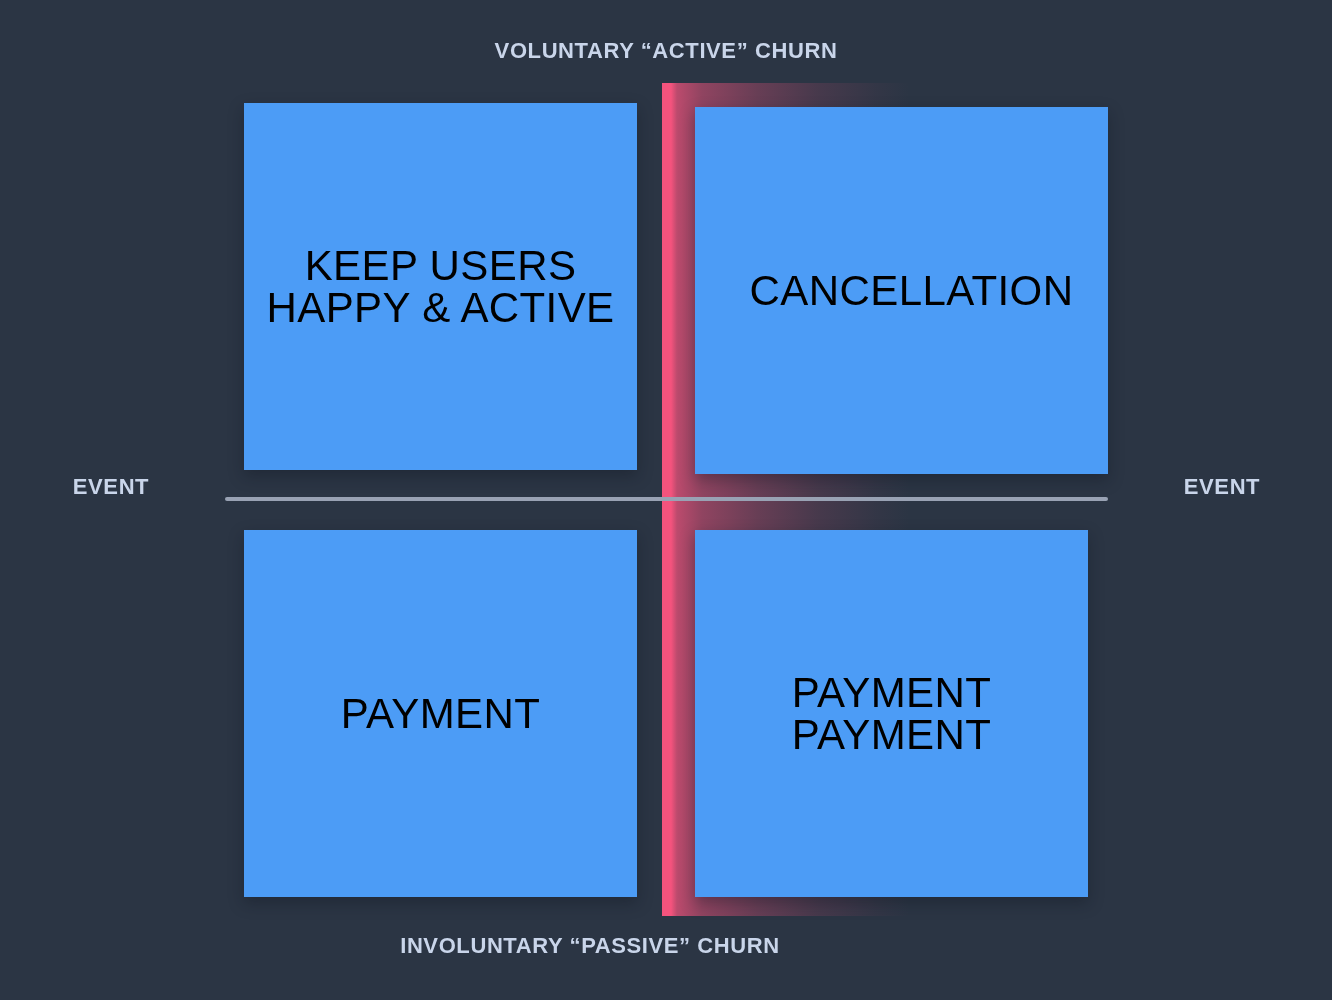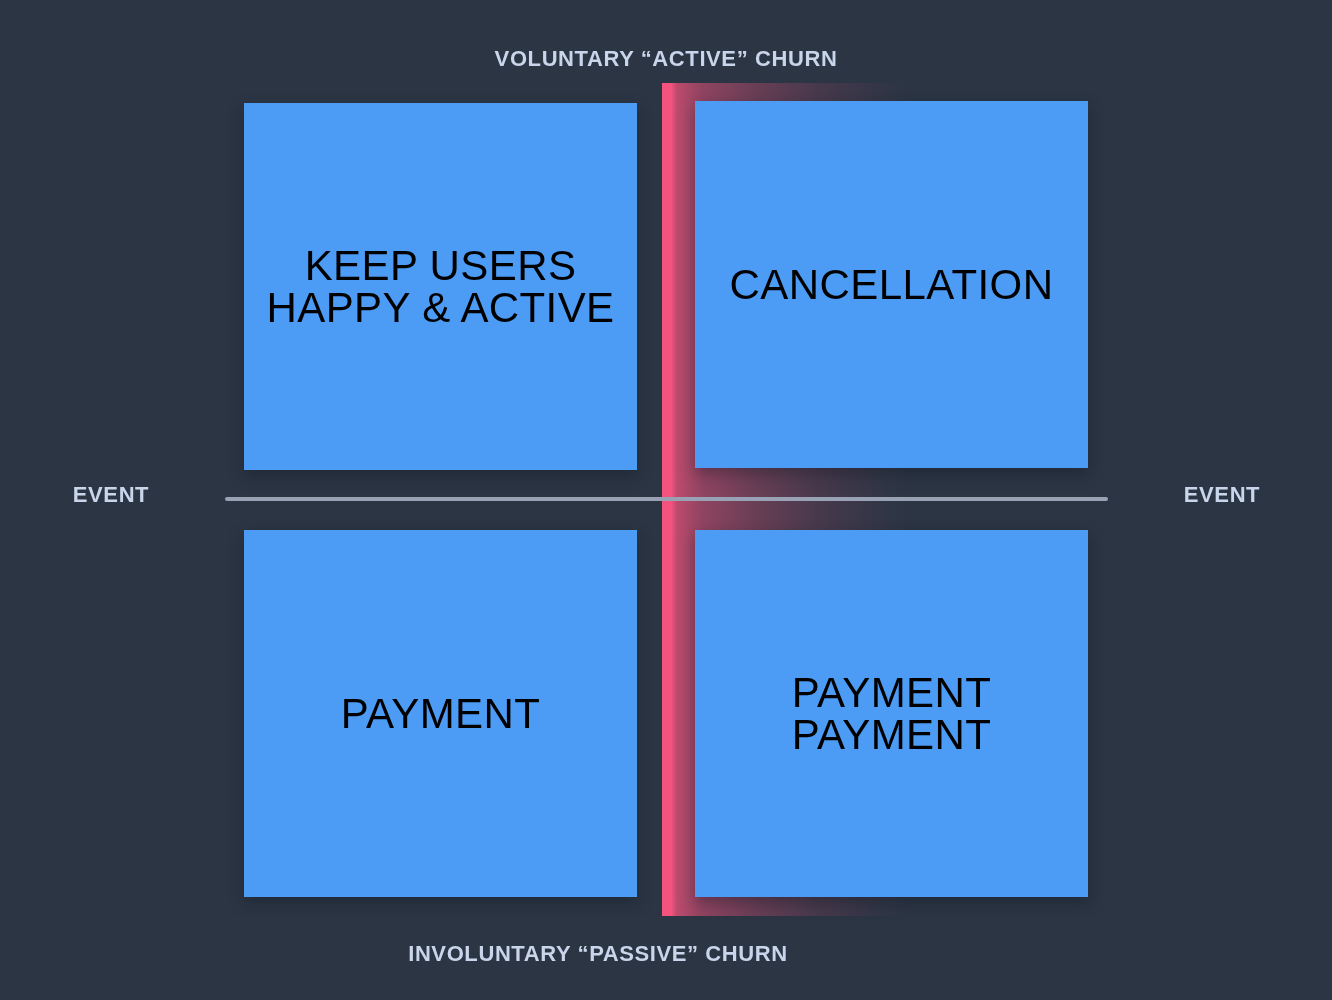--- a/index.html
+++ b/index.html
@@ -48,21 +48,21 @@
   }
   .quadrant .q-line {
     display: block;
     color: #000000;
     font-size: 42px;
     line-height: 42px;
     font-weight: 400;
     letter-spacing: 0.4px;
   }
   .q-tl { left: 244px; top: 103px; }
-  .q-tr { left: 695px; top: 101px; }
+  .q-tr { left: 695px; top: 107px; padding-left: 20px; }
   .q-bl { left: 244px; top: 530px; }
   .q-br { left: 695px; top: 530px; }
 
   .axis-line-h {
     position: absolute;
     left: 225px;
     top: 497px;
     width: 883px;
     height: 4px;
     border-radius: 3px;
@@ -70,24 +70,23 @@
     z-index: 3;
   }
   .axis-label {
     position: absolute;
     color: #c9d5ea;
     font-weight: 700;
     font-size: 22px;
     letter-spacing: 0.6px;
     text-align: center;
     z-index: 4;
-    margin-top: 8px;
   }
   .label-top    { left: 0; top: 38px;  width: 1332px; }
-  .label-bottom { left: 8px; top: 933px; width: 1180px; }
+  .label-bottom { left: 0; top: 933px; width: 1180px; }
   .label-left   { left: 20px;   top: 471px; width: 182px; line-height: 31px; }
   .label-right  { left: 1131px; top: 471px; width: 182px; line-height: 31px; }
   .axis-label .lbl-line { display: block; }
 </style>
 </head>
 <body>
 
 <div class="canvas">
 
   <div class="pink-glow"></div>

